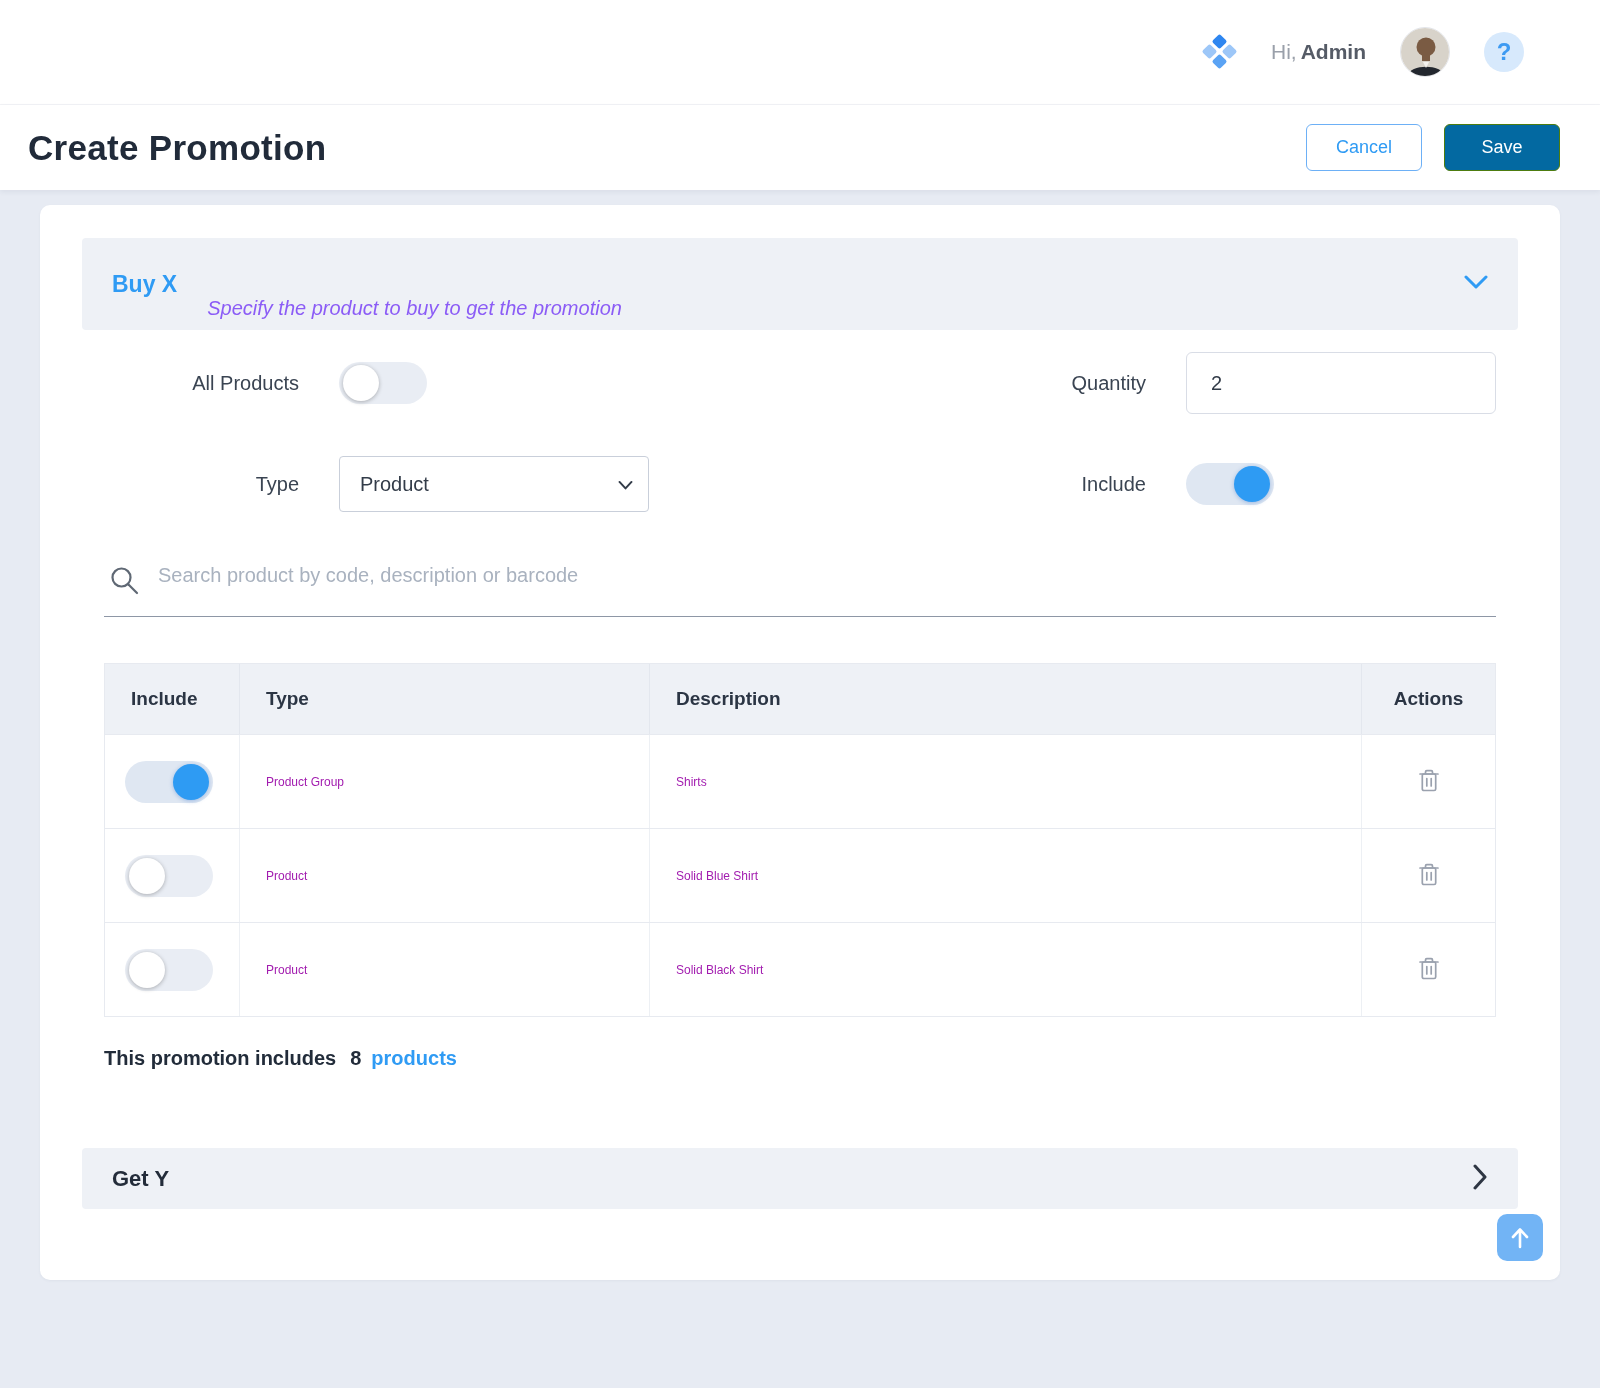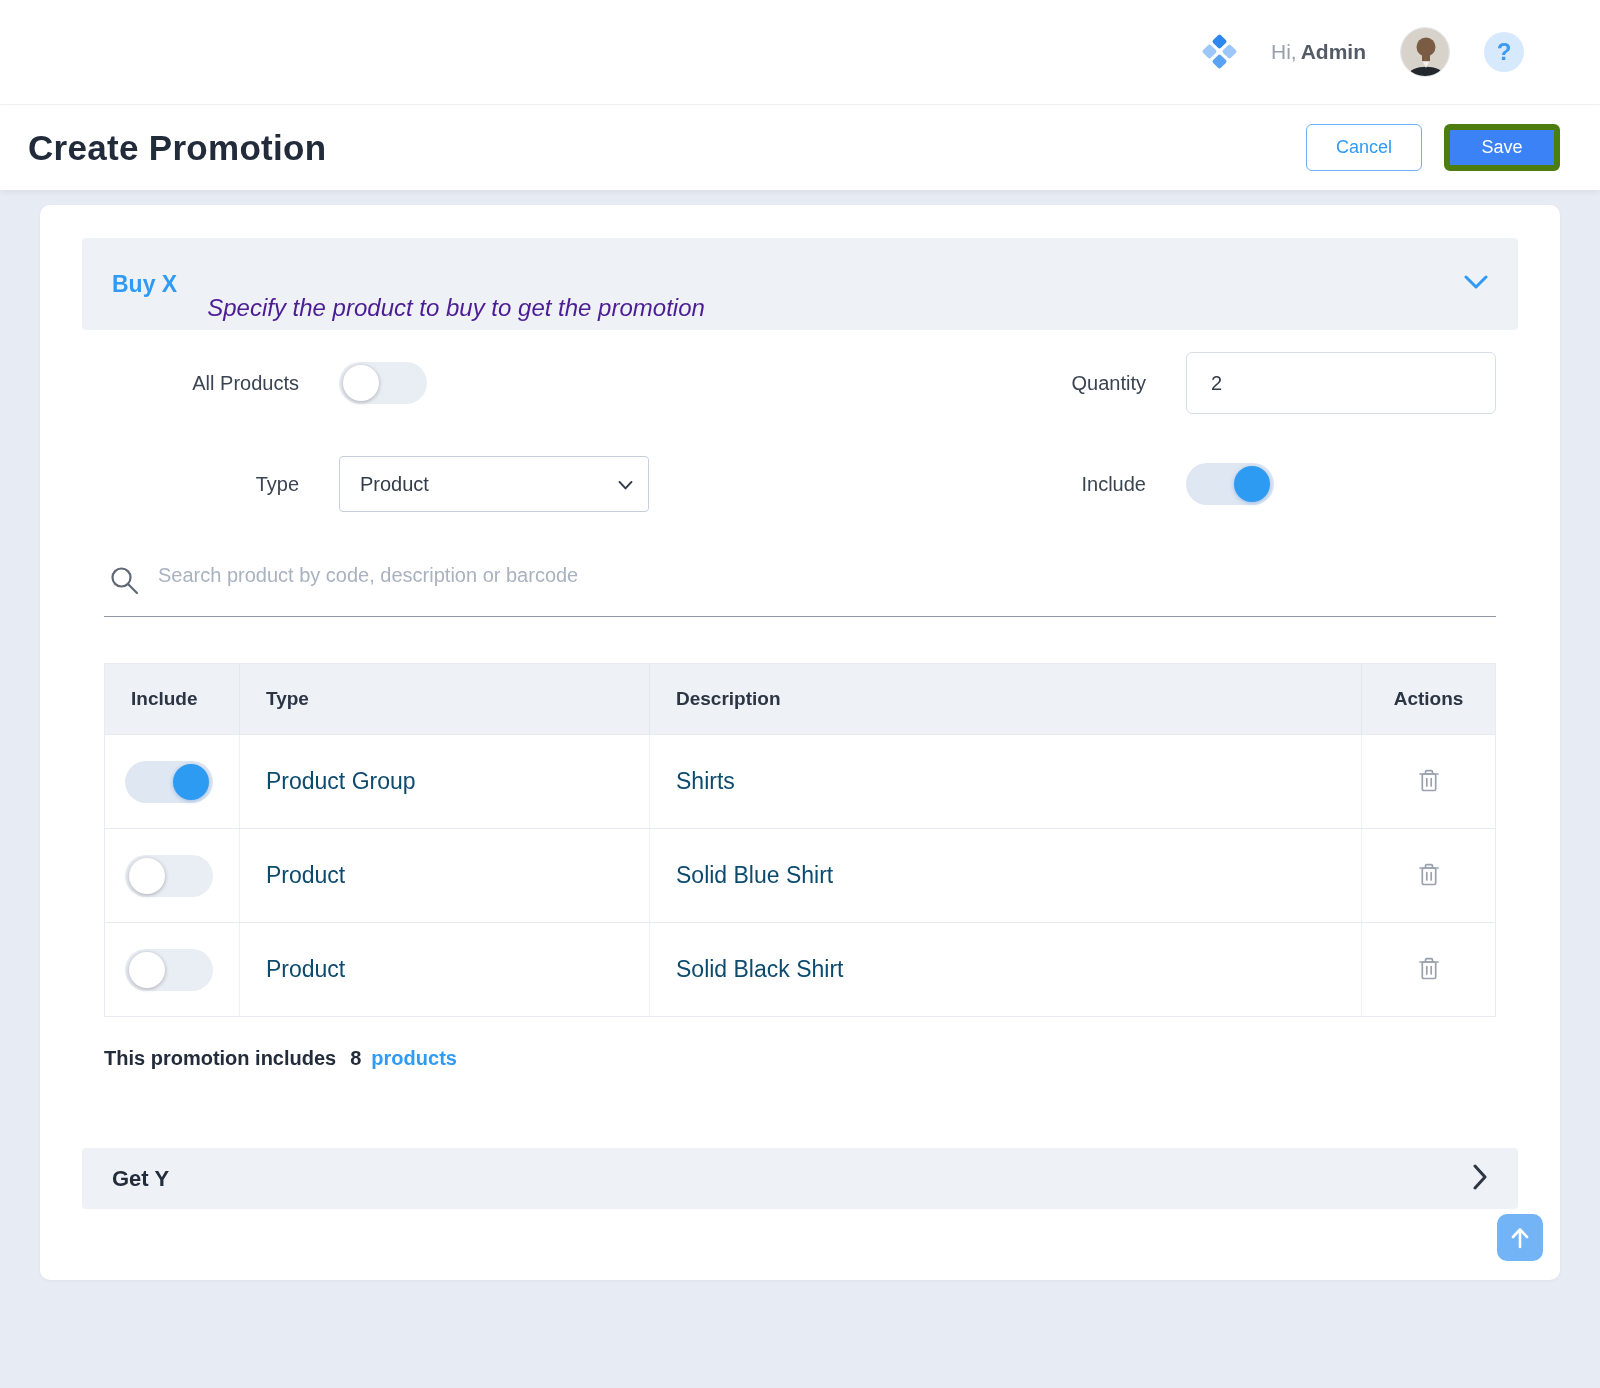--- a/index.html
+++ b/index.html
@@ -44,39 +44,39 @@
     display:flex; align-items:center; justify-content:space-between;
     padding:0 40px 0 28px;
     box-shadow:0 2px 5px rgba(40,60,90,0.07);
     position:relative; z-index:2;
   }
   .page-title { font-size:35px; font-weight:700; color:#212b3a; letter-spacing:0.3px; }
   .header-actions { display:flex; gap:22px; }
   .btn { height:47px; min-width:116px; border-radius:6px; font-size:18px;
          font-family:"Liberation Sans", sans-serif; cursor:pointer; padding:0 26px; }
   .btn-cancel { background:#fff; border:1px solid #6db0f6; color:#2f9bf4;margin-left:8px; }
-  .btn-save   { background:#3b82f6; border:6px solid #4d7c0f; color:#fff; }
+  .btn-save   { background:#0369a1; border:1px solid #4d7c0f; color:#fff; }
 
   
   .card {
     margin:15px 40px 0 40px; height:1075px;
     background:#fff; border-radius:10px;
     box-shadow:0 1px 3px rgba(30,50,80,0.05);
     padding:33px 42px 0 42px;
     position:relative;
   }
 
   .section-header {
     background:#eef1f6; border-radius:4px;
     height:92px; display:flex; align-items:center;
     padding:0 30px; cursor:pointer;
   }
   .section-title-blue { color:#2f9bf4; font-size:23px; font-weight:700; margin-right:30px; }
   .section-title-dark { color:#232c3a; font-size:22px; font-weight:700; margin-right:30px; }
-  .section-subtitle { font-style:italic; font-size:24px; color:#4c1d95;margin-top:48px; }
+  .section-subtitle { font-style:italic; font-size:20px; color:#8b5cf6;margin-top:48px; }
   .section-header .spacer { flex:1; }
 
   .section-body { padding:0 22px; }
 
   
   .form-grid {
     display:grid;
     grid-template-columns:195px 310px 1fr 310px;
     column-gap:40px; row-gap:42px;
     align-items:center;
@@ -130,21 +130,21 @@
   .thead { background:#eef1f6; height:70px; }
   .th {
     display:flex; align-items:center; padding:0 26px;
     font-size:19px; font-weight:700; color:#2b3544;
     border-right:1px solid #e3e7ee;
   }
   .th:last-child { border-right:none; justify-content:center; padding:0; }
   .trow { height:94px; border-top:1px solid #e7eaf0; background:#fff; }
   .td {
     display:flex; align-items:center; padding:0 26px;
-    font-size:23px; color:#0c4a6e; border-right:1px solid #edf0f4;
+    font-size:12px; color:#a21caf; border-right:1px solid #edf0f4;
   }
   .td.cell-include { padding:0 0 0 20px; }
   .td:last-child { border-right:none; justify-content:center; padding:0; }
   .trash-btn { background:none; border:none; cursor:pointer; padding:6px; }
 
   
   .includes-line { margin-top:30px; font-size:20px; font-weight:700; color:#222c3a; }
   .includes-line .count { margin-left:14px; }
   .includes-line .link { color:#2f9bf4; margin-left:10px; cursor:pointer; }
 

